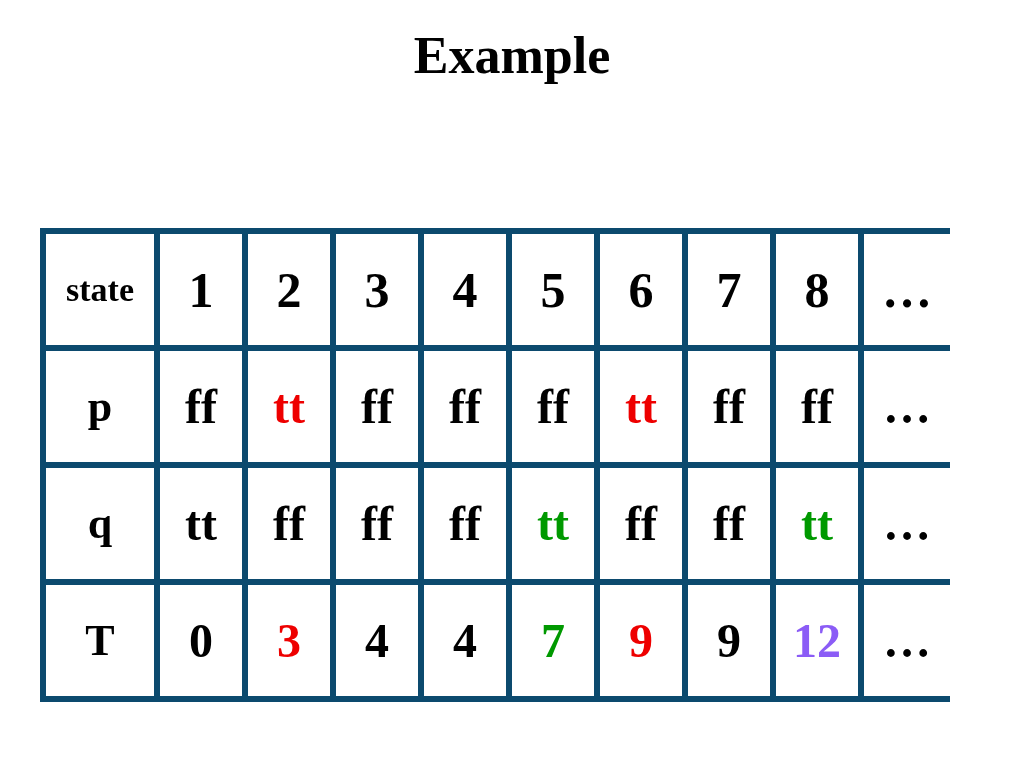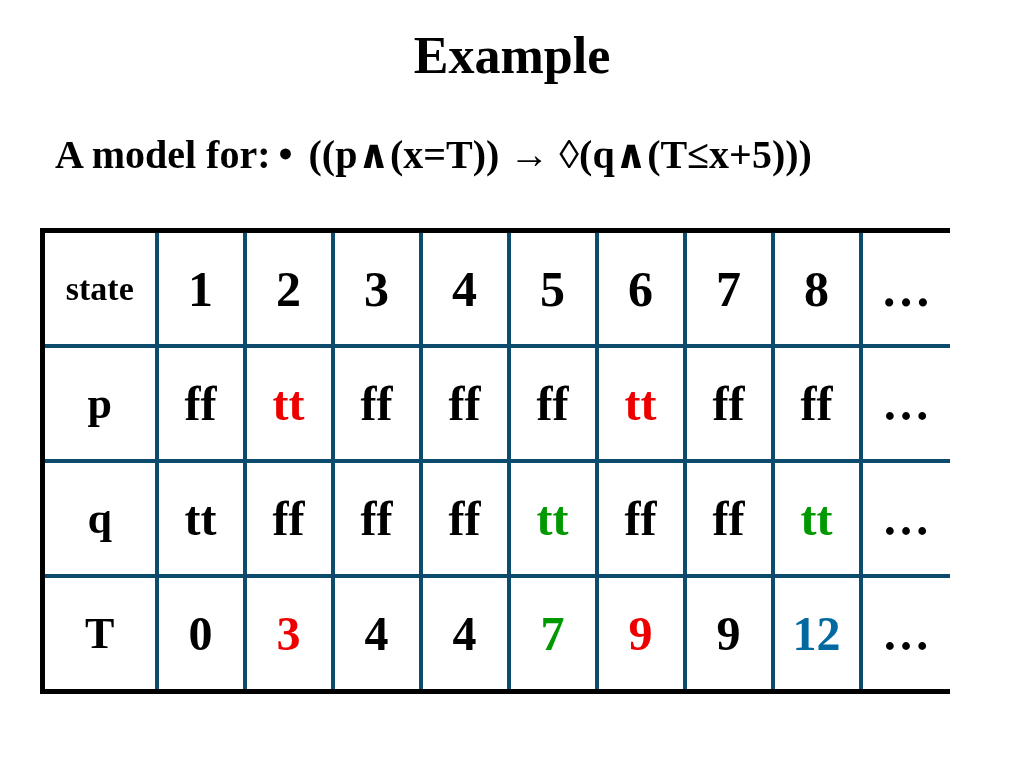--- a/index.html
+++ b/index.html
@@ -39,21 +39,21 @@
     left: 40px;
     top: 228px;
     width: 907px;
     border-collapse: collapse;
     table-layout: fixed;
     border-top: 5px solid #000;
     border-left: 5px solid #000;
     border-bottom: 5px solid #000;
   }
   .mt td {
-    border: 4px solid #0c4a6e;
+    border: 6px solid #0c4a6e;
     text-align: center;
     vertical-align: middle;
     padding: 0;
     height: 111px;
     font-size: 48px;
     line-height: 1;
     overflow: hidden;
   }
   .mt td:last-child { border-right: 0; }
   .mt td.lbl { font-size: 44px; }
@@ -61,24 +61,20 @@
   .mt tr.row-header td { font-size: 50px; }
   .mt tr.row-header td.lbl-state { font-size: 34px; }
 </style>
 </head>
 <body>
 
 <div class="slide">
 
   <div class="title">Example</div>
 
-  <div class="formula">
-    <span>A model for:</span><span class="bullet">•</span>
-    <span>((p∧(x=T)) → ◊(q∧(T≤x+5)))</span>
-  </div>
 
   <table class="mt">
     <colgroup>
       <col style="width:114px">
       <col style="width:88px">
         <col style="width:88px">
         <col style="width:88px">
         <col style="width:88px">
       <col style="width:88px">
         <col style="width:88px">
@@ -125,19 +121,19 @@
       </tr>
       <tr>
         <td class="lbl">T</td>
         <td style="color: rgb(0, 0, 0);">0</td>
         <td style="color: rgb(238, 0, 0);">3</td>
         <td style="color: rgb(0, 0, 0);">4</td>
         <td style="color: rgb(0, 0, 0);">4</td>
         <td style="color: rgb(0, 153, 0);">7</td>
         <td style="color: rgb(238, 0, 0);">9</td>
         <td style="color: rgb(0, 0, 0);">9</td>
-        <td style="color: #0369a1;">12</td>
+        <td style="color: #8b5cf6;">12</td>
         <td style="color: rgb(0, 0, 0);">…</td>
       </tr>
     </tbody>
   </table>
 
 </div>
 
 </body></html>

